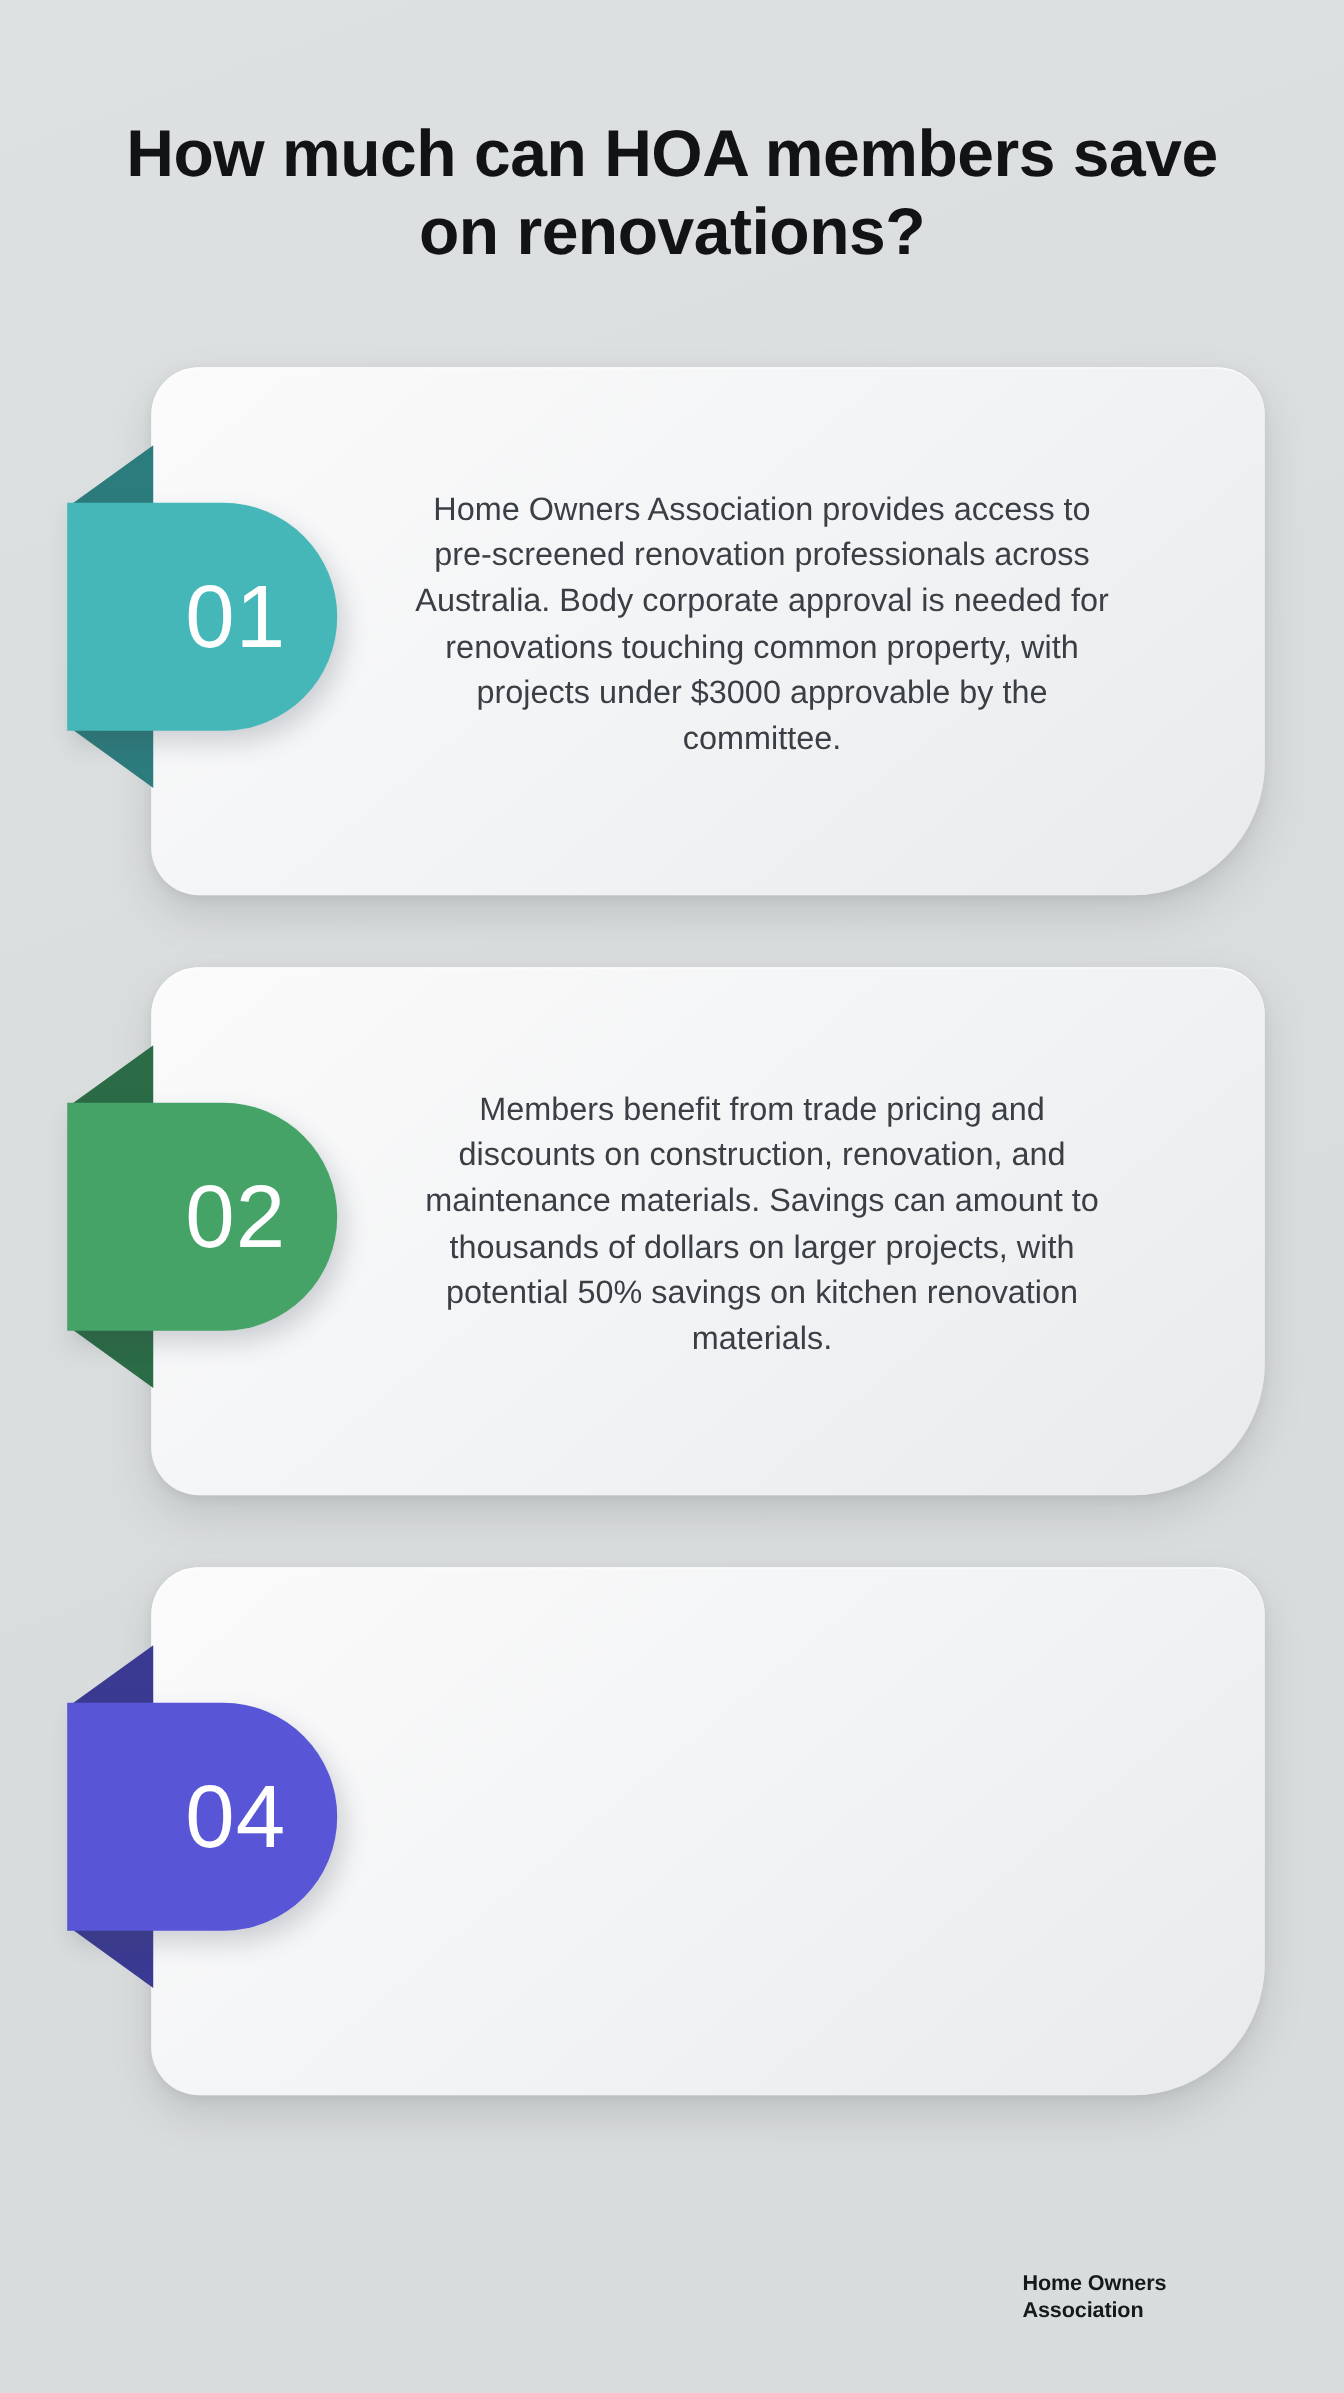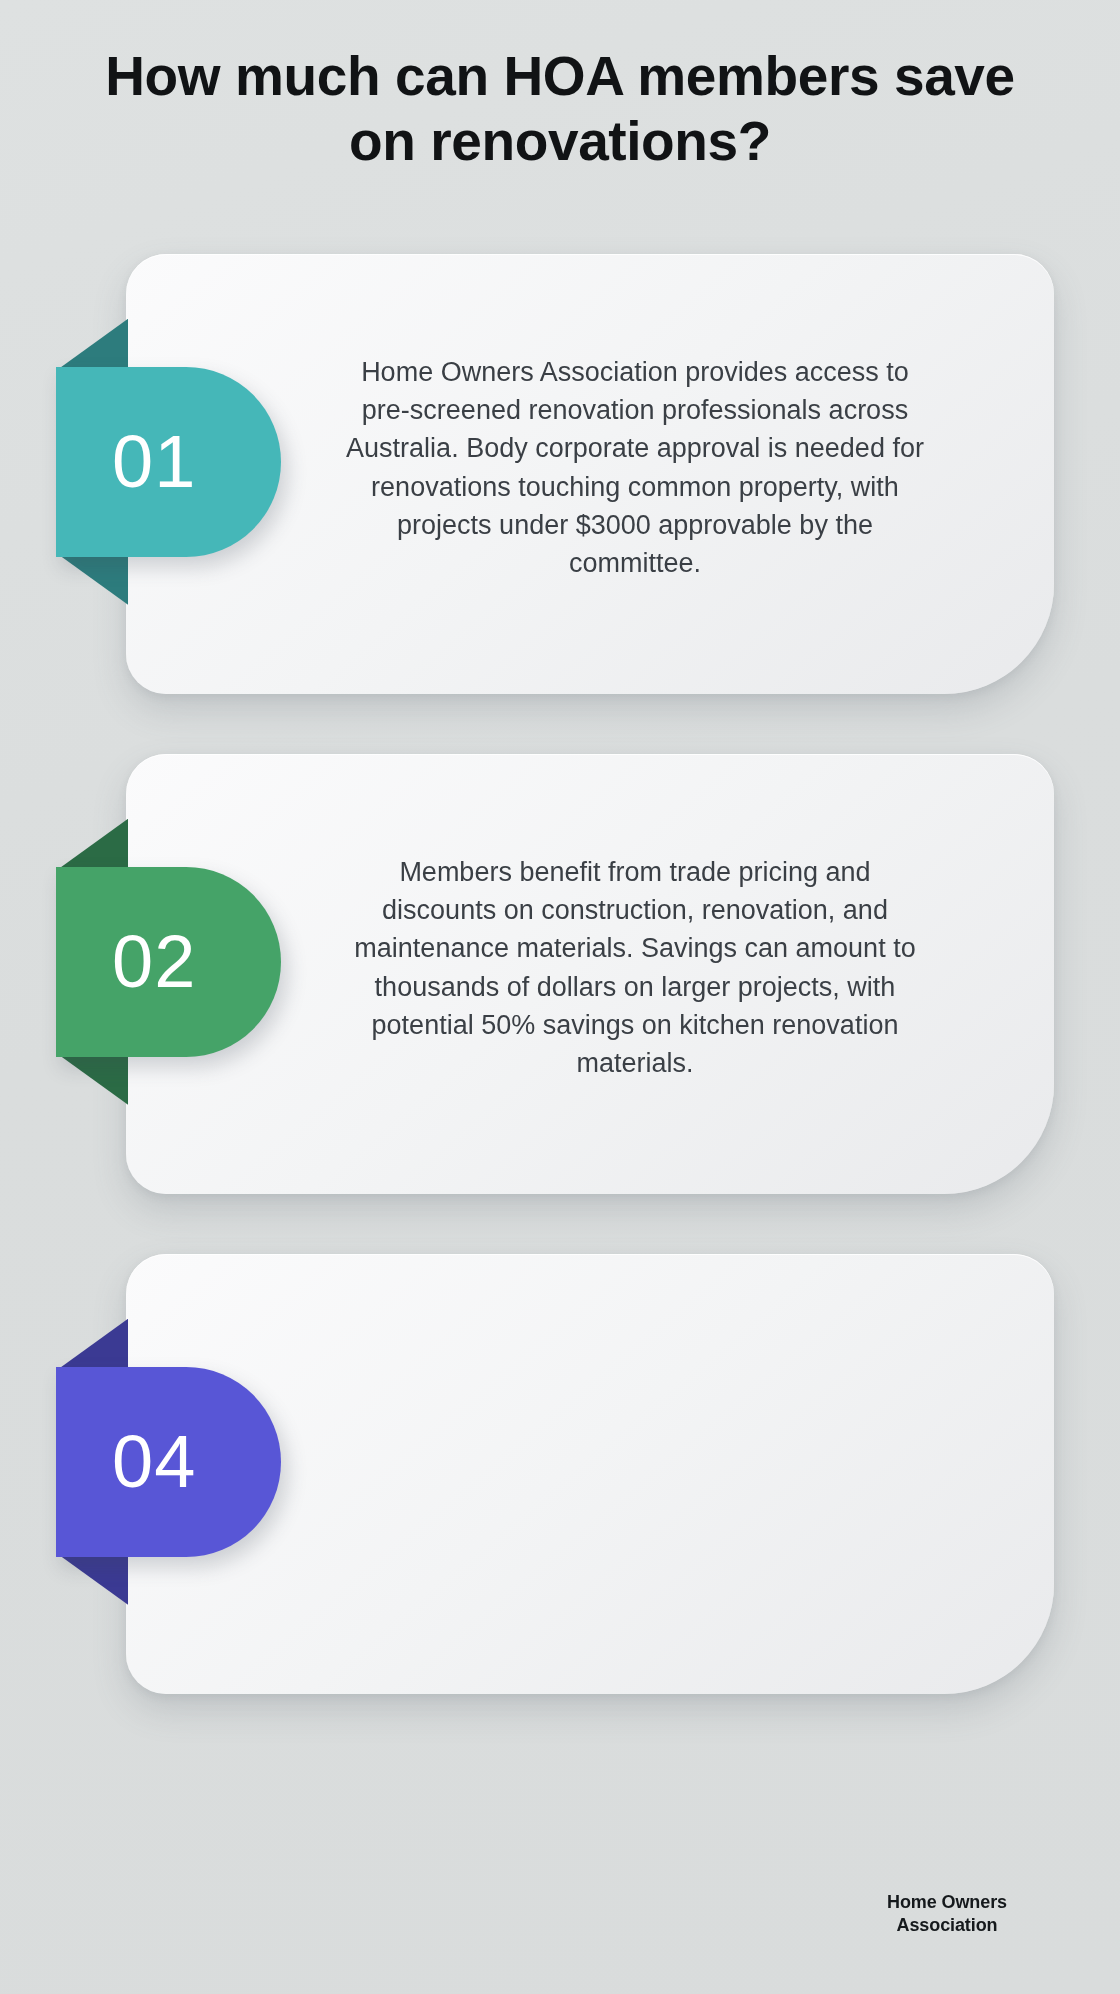--- a/index.html
+++ b/index.html
@@ -19,21 +19,21 @@
   .page {
     position: relative;
     width: 1120px;
     height: 1994px;
     background: linear-gradient(160deg, #dee1e1 0%, #dadddd 45%, #d9dcdc 100%);
     box-sizing: border-box;
   }
 
   
   .title-wrap {
-    padding-top: 44px;
+    padding-top: 96px;
     text-align: center;
   }
   .title {
     margin: 0 auto;
     width: 960px;
     font-size: 55px;
     line-height: 1.18;
     font-weight: bold;
     color: #111315;
     letter-spacing: -0.4px;
@@ -99,21 +99,21 @@
   .badge-body {
     position: absolute;
     left: 0;
     top: 0;
     width: 225px;
     height: 190px;
     border-radius: 0 95px 95px 0;
     z-index: 2;
     display: flex;
     align-items: center;
-    justify-content: flex-start;
+    justify-content: center;
     box-shadow: 6px 10px 20px rgba(60, 70, 80, 0.22);
   }
   .badge-number {
     color: #ffffff;
     font-size: 74px;
     font-weight: 300;
     letter-spacing: 1px;
     line-height: 1;
     padding-left: 56px;
     font-family: "Liberation Sans", sans-serif;
@@ -149,21 +149,20 @@
     font-family: "Liberation Sans", sans-serif;
   }
   .logo-line1,
   .logo-line2 {
     font-size: 18px;
     font-weight: bold;
     color: #15191c;
     line-height: 1.25;
     letter-spacing: -0.1px;
     font-family: "Liberation Sans", sans-serif;
-    text-align: center;
   }
   .logo-line1 { margin-top: 8px; }
 </style>
 </head>
 <body>
 
 <div class="page">
 
   <div class="title-wrap">
     <h1 class="title">How much can HOA members save on renovations?</h1>

